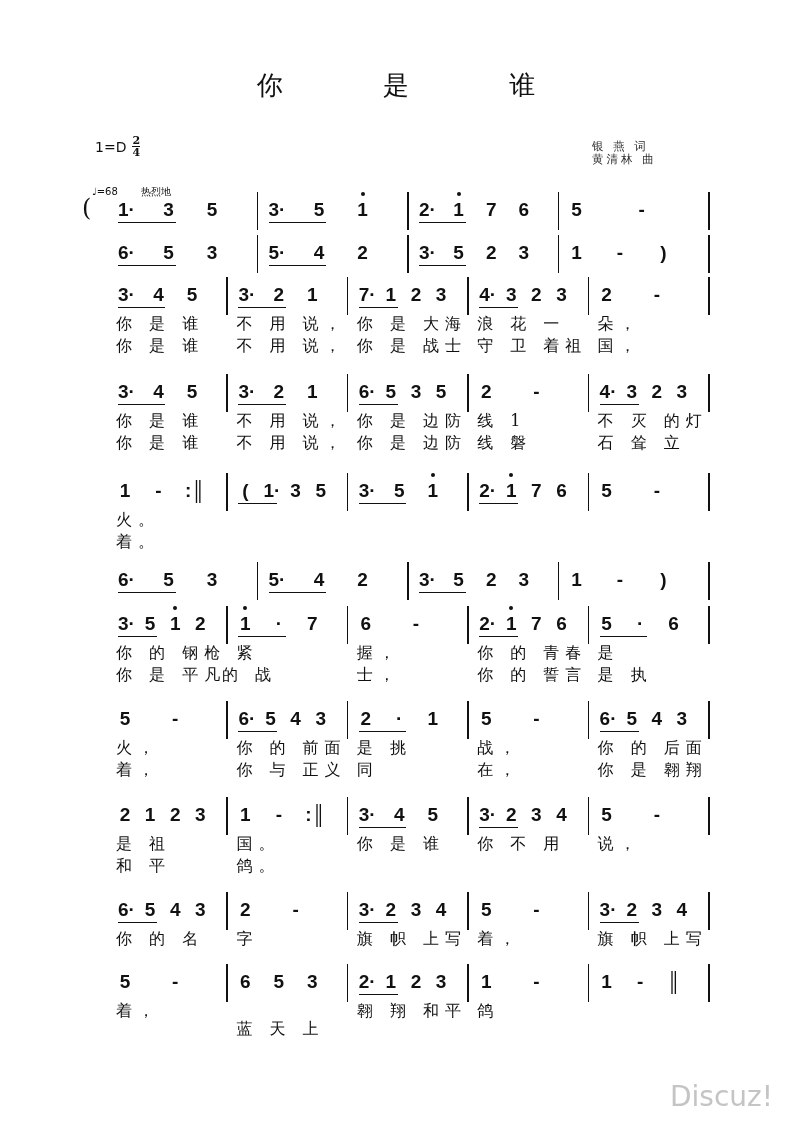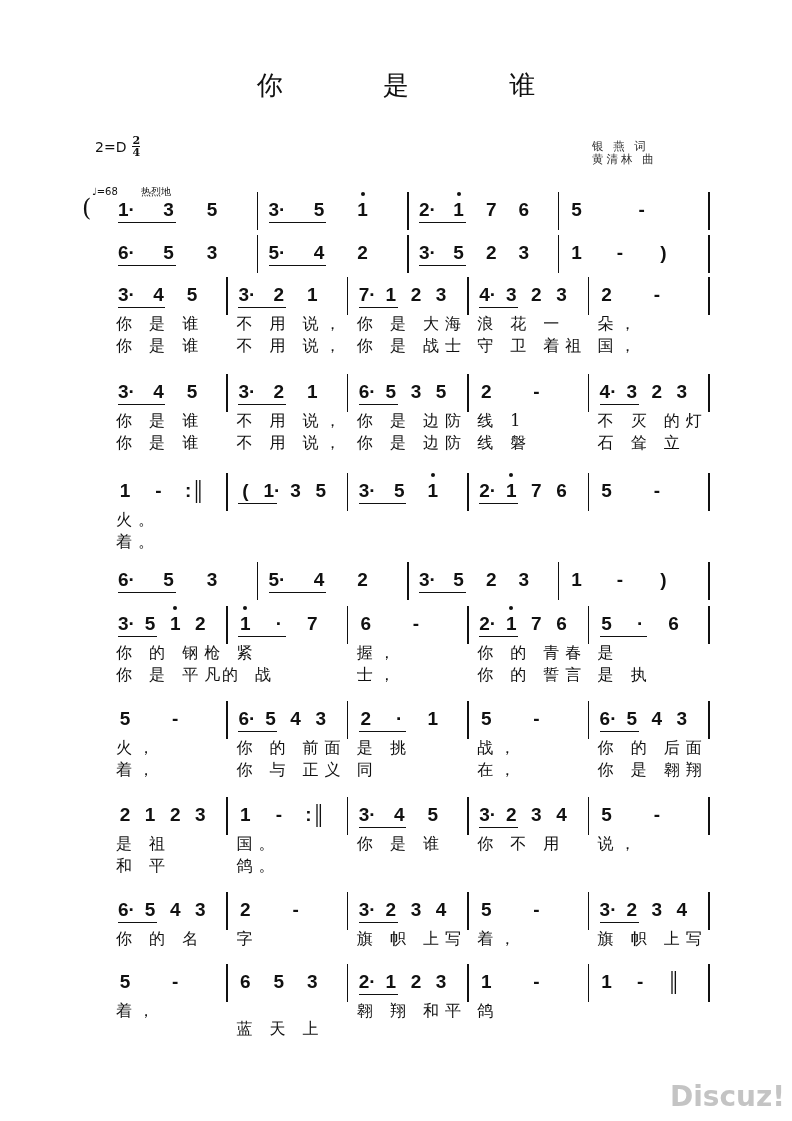--- a/index.html
+++ b/index.html
@@ -5,36 +5,36 @@
   html, body { margin:0; padding:0; background:#fff; }
   body { width:792px; height:1121px; position:relative; overflow:hidden; font-family:"DejaVu Sans", sans-serif; color:#111; }
   .title { position:absolute; top:68px; left:0; width:792px; text-align:center; font-size:26px; letter-spacing:46px; text-indent:46px; font-weight:normal; }
   .key { position:absolute; top:135px; left:95px; font-size:14px; display:flex; align-items:center; }
   .frac { display:inline-flex; flex-direction:column; align-items:center; margin-left:6px; font-size:11px; font-weight:bold; line-height:11px; font-family:"DejaVu Serif", serif; }
   .frac .line { width:8px; height:1px; background:#111; }
   .credits { position:absolute; top:140px; left:592px; font-size:11.5px; line-height:13px; color:#333; }
   .credits div { letter-spacing:3px; }
   .tempo { position:absolute; top:185px; left:92px; font-size:10px; }
   .tempo .exp { margin-left:20px; }
-  .wm { position:absolute; left:670px; top:1080px; font-size:28px; font-weight:bold; color:#c4c4c4; font-family:"DejaVu Sans", sans-serif; }
+  .wm { position:absolute; left:670px; top:1080px; font-size:28px; font-weight:normal; color:#c4c4c4; font-family:"DejaVu Sans", sans-serif; }
 
   .row { position:absolute; left:0; width:792px; }
   .bar { position:absolute; width:1.5px; background:#111; }
   .note { position:absolute; font-family:"Liberation Sans", sans-serif; font-weight:bold; font-size:19px; line-height:20px; width:14px; text-align:center; }
   .note .hi { position:absolute; top:-8px; left:5px; width:4px; height:4px; background:#111; border-radius:50%; }
   .ul { position:absolute; height:1.3px; background:#111; }
   .lyr { position:absolute; font-size:16px; line-height:18px; font-family:"DejaVu Serif", serif; }
   .paren { position:absolute; font-size:24px; font-family:"DejaVu Serif", serif; }
 </style>
 </head>
 <body>
 
 <div class="title">你 是 谁</div>
 <div class="key">
-  <span>2=D</span>
+  <span>1=D</span>
   <span class="frac">
     <span>2</span>
     <span class="line"></span>
     <span>4</span>
   </span>
 </div>
 <div class="credits">
   <div>银  燕 词</div>
   <div>黄清林 曲</div>
 </div>

